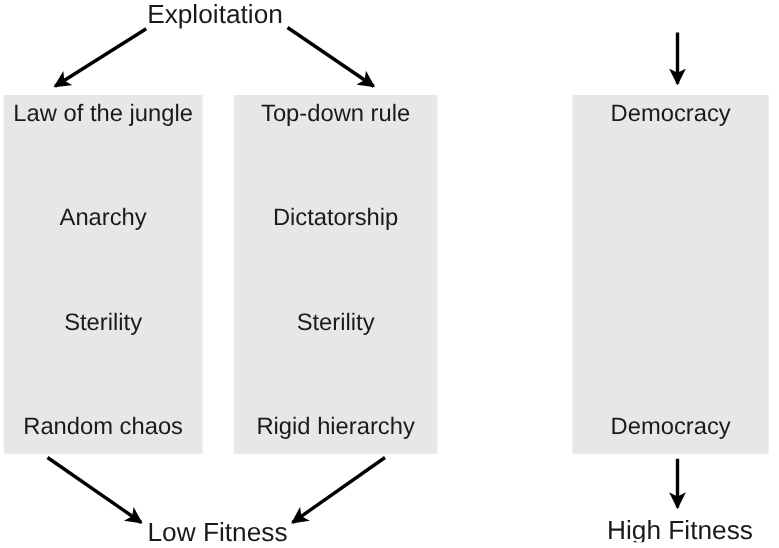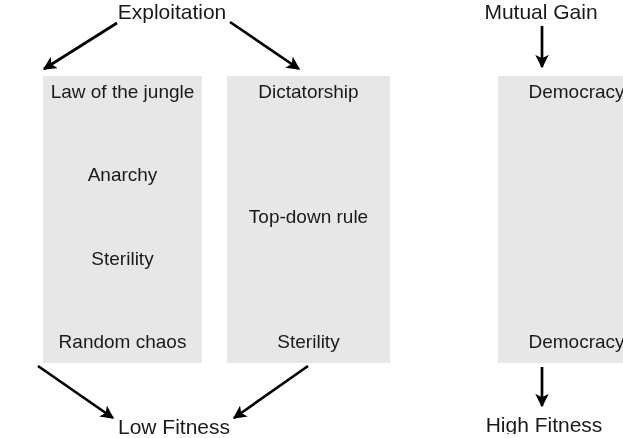--- a/index.html
+++ b/index.html
@@ -29,21 +29,20 @@
   .box {
     position: absolute;
     top: 76px;
     height: 287px;
     background: var(--box-fill);
     display: flex;
     flex-direction: column;
     justify-content: space-between;
     padding: 4px 2px 10px 2px;
     text-align: center;
-    margin-left: 40px;
   }
   .box-item {
     font-size: 19px;
     line-height: 23px;
     white-space: nowrap;
   }
   #box-jungle { left: 3px;   width: 159px; }
   #box-topdown { left: 187px; width: 163px; }
   #box-selforg { left: 458px; width: 157px; }
   .arrow-layer {
@@ -53,21 +52,20 @@
     pointer-events: none;
   }
   .arrow-layer line { stroke: var(--arrow); stroke-width: 2.7; }
 </style>
 </head>
 <body>
 
 <div class="canvas">
 
   <div class="top-label" style="left:172px; top:1px;">Exploitation</div>
-  <div class="top-label" style="left:541px; top:1px;">Mutual Gain</div>
 
   <svg class="arrow-layer" viewBox="0 0 623 438" xmlns="http://www.w3.org/2000/svg">
     <defs>
       <marker id="ah" viewBox="0 0 10 10" refX="9" refY="5" markerWidth="5" markerHeight="5" orient="auto-start-reverse">
         <path d="M 0 0 L 10 5 L 0 10 L 2.5 5 z" fill="#000000"></path>
       </marker>
     </defs>
     <line x1="117" y1="23" x2="44" y2="69" marker-end="url(#ah)"></line>
     <line x1="230" y1="22" x2="299" y2="69" marker-end="url(#ah)"></line>
     <line x1="542" y1="26" x2="542" y2="67" marker-end="url(#ah)"></line>
@@ -77,23 +75,24 @@
   </svg>
 
   <div class="box" id="box-jungle">
     <div class="box-item">Law of the jungle</div>
     <div class="box-item">Anarchy</div>
     <div class="box-item">Sterility</div>
     <div class="box-item">Random chaos</div>
   </div>
 
   <div class="box" id="box-topdown">
+    <div class="box-item">Top-down rule</div>
     <div class="box-item">Dictatorship</div>
-    <div class="box-item">Top-down rule</div>
     <div class="box-item">Sterility</div>
+    <div class="box-item">Rigid hierarchy</div>
   </div>
 
   <div class="box" id="box-selforg">
     <div class="box-item">Democracy</div>
     <div class="box-item">Democracy</div>
   </div>
 
   <div class="bottom-label" style="left:174px; top:416px;">Low Fitness</div>
   <div class="bottom-label" style="left:544px; top:414px;">High Fitness</div>
 

